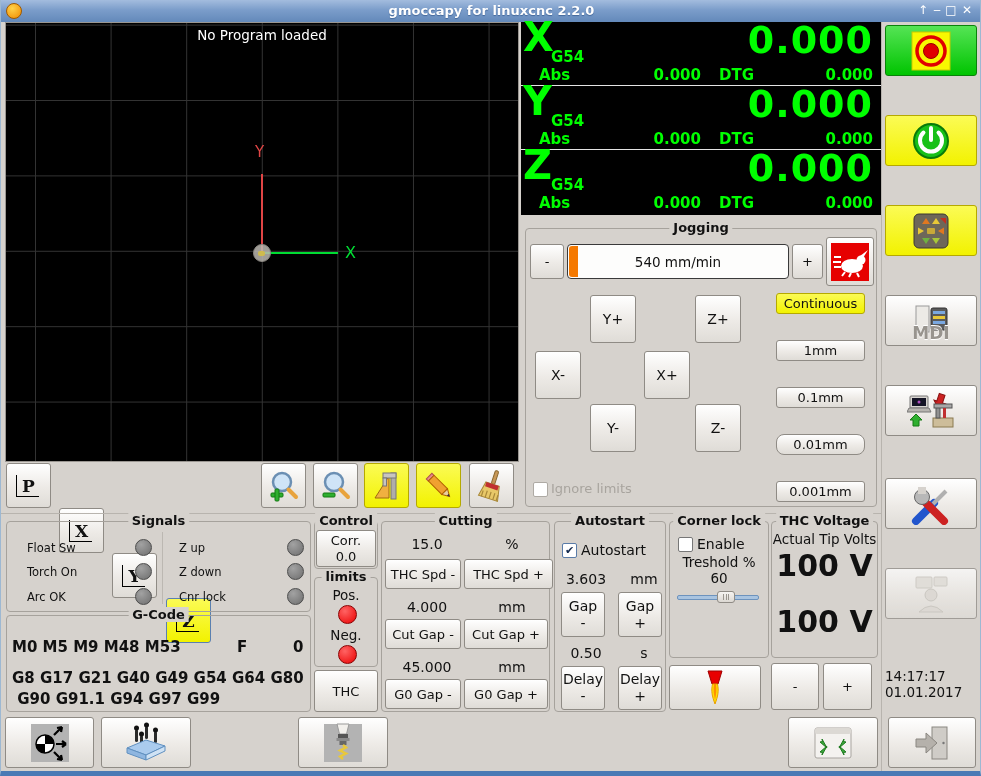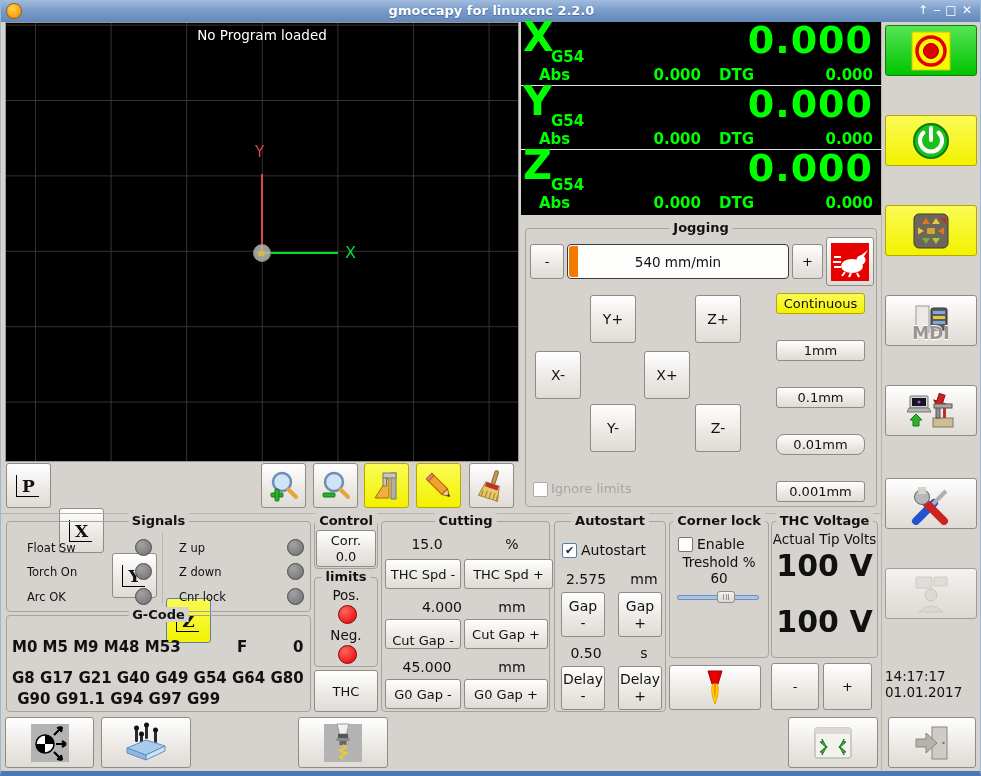--- a/index.html
+++ b/index.html
@@ -288,23 +288,23 @@
   <div class="frame" style="left:380px;top:521px;width:169px;height:191px;">
     <span class="ftitle">Cutting</span>
     <div class="abs" style="left:10px;top:14px;width:70px;text-align:center;font-size:14px;">15.0</div>
     <div class="abs" style="left:95px;top:14px;width:70px;text-align:center;font-size:14px;">%</div>
     <div class="btn" style="left:3px;top:37px;width:76px;height:30px;">
       <span>THC Spd -</span>
     </div>
     <div class="btn" style="left:82px;top:37px;width:89px;height:30px;">
       <span>THC Spd +</span>
     </div>
-    <div class="abs" style="left:10px;top:77px;width:70px;text-align:right;font-size:14px;">4.000</div>
+    <div class="abs" style="left:10px;top:77px;width:70px;text-align:center;font-size:14px;">4.000</div>
     <div class="abs" style="left:95px;top:77px;width:70px;text-align:center;font-size:14px;">mm</div>
-    <div class="btn" style="left:3px;top:97px;width:76px;height:30px;align-items:flex-end;">
+    <div class="btn" style="left:3px;top:97px;width:76px;height:30px;">
       <span>Cut Gap -</span>
     </div>
     <div class="btn" style="left:82px;top:97px;width:84px;height:30px;">
       <span>Cut Gap +</span>
     </div>
     <div class="abs" style="left:10px;top:137px;width:70px;text-align:center;font-size:14px;">45.000</div>
     <div class="abs" style="left:95px;top:137px;width:70px;text-align:center;font-size:14px;">mm</div>
     <div class="btn" style="left:3px;top:157px;width:76px;height:30px;">
       <span>G0 Gap -</span>
     </div>
@@ -312,21 +312,21 @@
       <span>G0 Gap +</span>
     </div>
   </div>
 
   <div class="frame" style="left:553px;top:521px;width:112px;height:191px;">
     <span class="ftitle">Autostart</span>
     <span class="cb" style="left:7px;top:21px;">
       <span>✔</span>
     </span>
     <span class="lbl" style="left:26px;top:20px;font-size:14px;">Autostart</span>
-    <div class="abs" style="left:2px;top:49px;width:58px;text-align:center;font-size:14px;">2.575</div>
+    <div class="abs" style="left:2px;top:49px;width:58px;text-align:center;font-size:14px;">3.603</div>
     <div class="abs" style="left:68px;top:49px;width:42px;text-align:center;font-size:14px;">mm</div>
     <div class="btn" style="left:6px;top:70px;width:44px;height:45px;flex-direction:column;line-height:17px;font-size:14px;">
       <span>Gap</span>
       <span>-</span>
     </div>
     <div class="btn" style="left:63px;top:70px;width:44px;height:45px;flex-direction:column;line-height:17px;font-size:14px;">
       <span>Gap</span>
       <span>+</span>
     </div>
     <div class="abs" style="left:2px;top:123px;width:58px;text-align:center;font-size:14px;">0.50</div>

